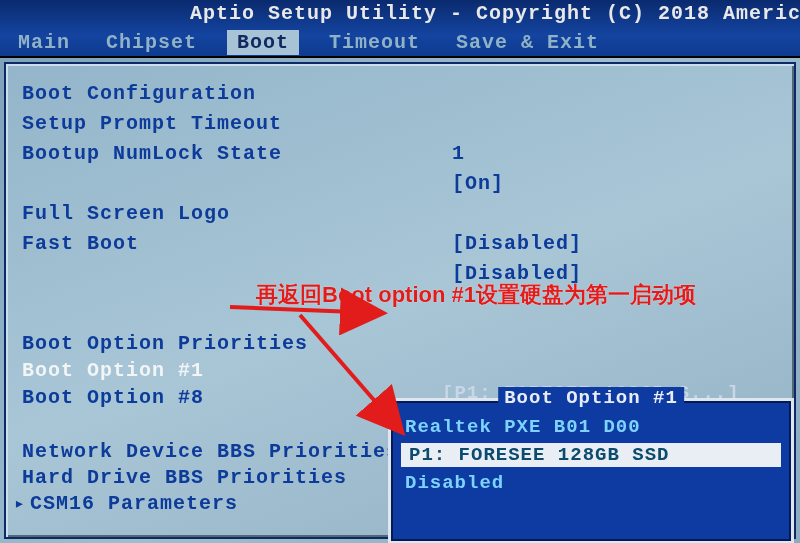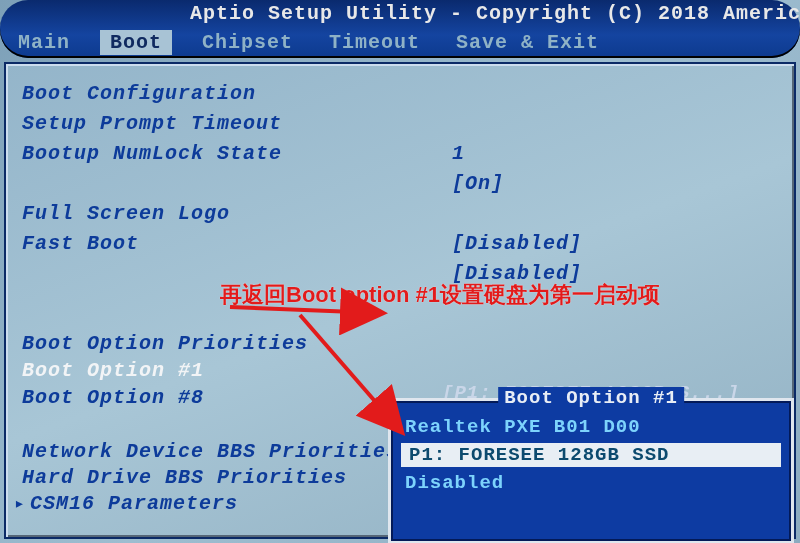--- a/index.html
+++ b/index.html
@@ -21,21 +21,20 @@
     background: linear-gradient(135deg, #7da0b8 0%, #9dbdd0 50%, #8cabc0 100%);
     transform-origin: top left;
   }
   .header-bar {
     position: absolute;
     left: 0; right: 0; top: 0;
     height: 58px;
     background: linear-gradient(180deg, #0a2a6e 0%, #1444a0 60%, #0d3a8e 100%);
     color: #d0d0d0;
     box-shadow: inset 0 -2px 0 #000;
-    border-radius: 28px;
   }
   .header-title {
     position: absolute;
     top: 2px;
     left: 190px;
     color: #e8e8e8;
     font-size: 20px;
     white-space: nowrap;
   }
   .nav-row {
@@ -61,21 +60,20 @@
     position: absolute;
     left: 4px;
     top: 62px;
     right: 4px;
     bottom: 4px;
     background: linear-gradient(160deg, #94b5ca 0%, #a8c6d6 50%, #91b0c2 100%);
     border: 2px solid #0b2a66;
     box-shadow: inset 2px 2px 0 #cde, inset -2px -2px 0 #567;
     padding-left: 12px;
     color: #0d3b9a;
-    font-style: italic;
   }
   .row {
     position: absolute;
     left: 16px;
     white-space: nowrap;
   }
   .val {
     position: absolute;
     white-space: nowrap;
     color: #0d3b9a;
@@ -123,20 +121,21 @@
   }
   
   .anno-text {
     position: absolute;
     color: #e21b1b;
     font-family: "Microsoft YaHei", sans-serif;
     font-weight: bold;
     font-size: 22px;
     letter-spacing: 0;
     text-shadow: 0 0 1px #fff;
+    margin-left: 36px;
   }
   .arrow {
     position: absolute;
     pointer-events: none;
   }
   .hint-val {
     position: absolute;
     color: #c9d6e8;
     font-size: 19px;
     white-space: nowrap;
@@ -144,22 +143,22 @@
 </style>
 </head>
 <body>
 
 <div class="screen">
 
   <div class="header-bar">
     <div class="header-title">Aptio Setup Utility - Copyright (C) 2018 Americ</div>
     <div class="nav-row">
       <span class="nav-item">Main</span>
+      <span class="nav-item">Chipset</span>
       <span class="nav-item active">Boot</span>
-      <span class="nav-item">Chipset</span>
       <span class="nav-item">Timeout</span>
       <span class="nav-item">Save &amp; Exit</span>
     </div>
   </div>
 
   <div class="main-panel">
 
     <div class="row" style="top:18px">Boot Configuration</div>
 
     <div class="row" style="top:48px">Setup Prompt Timeout</div>

